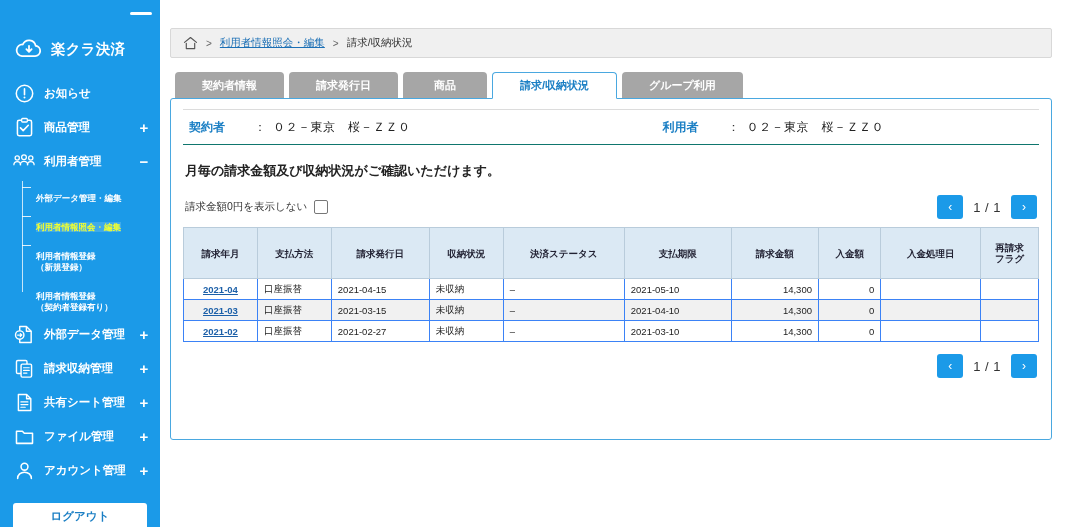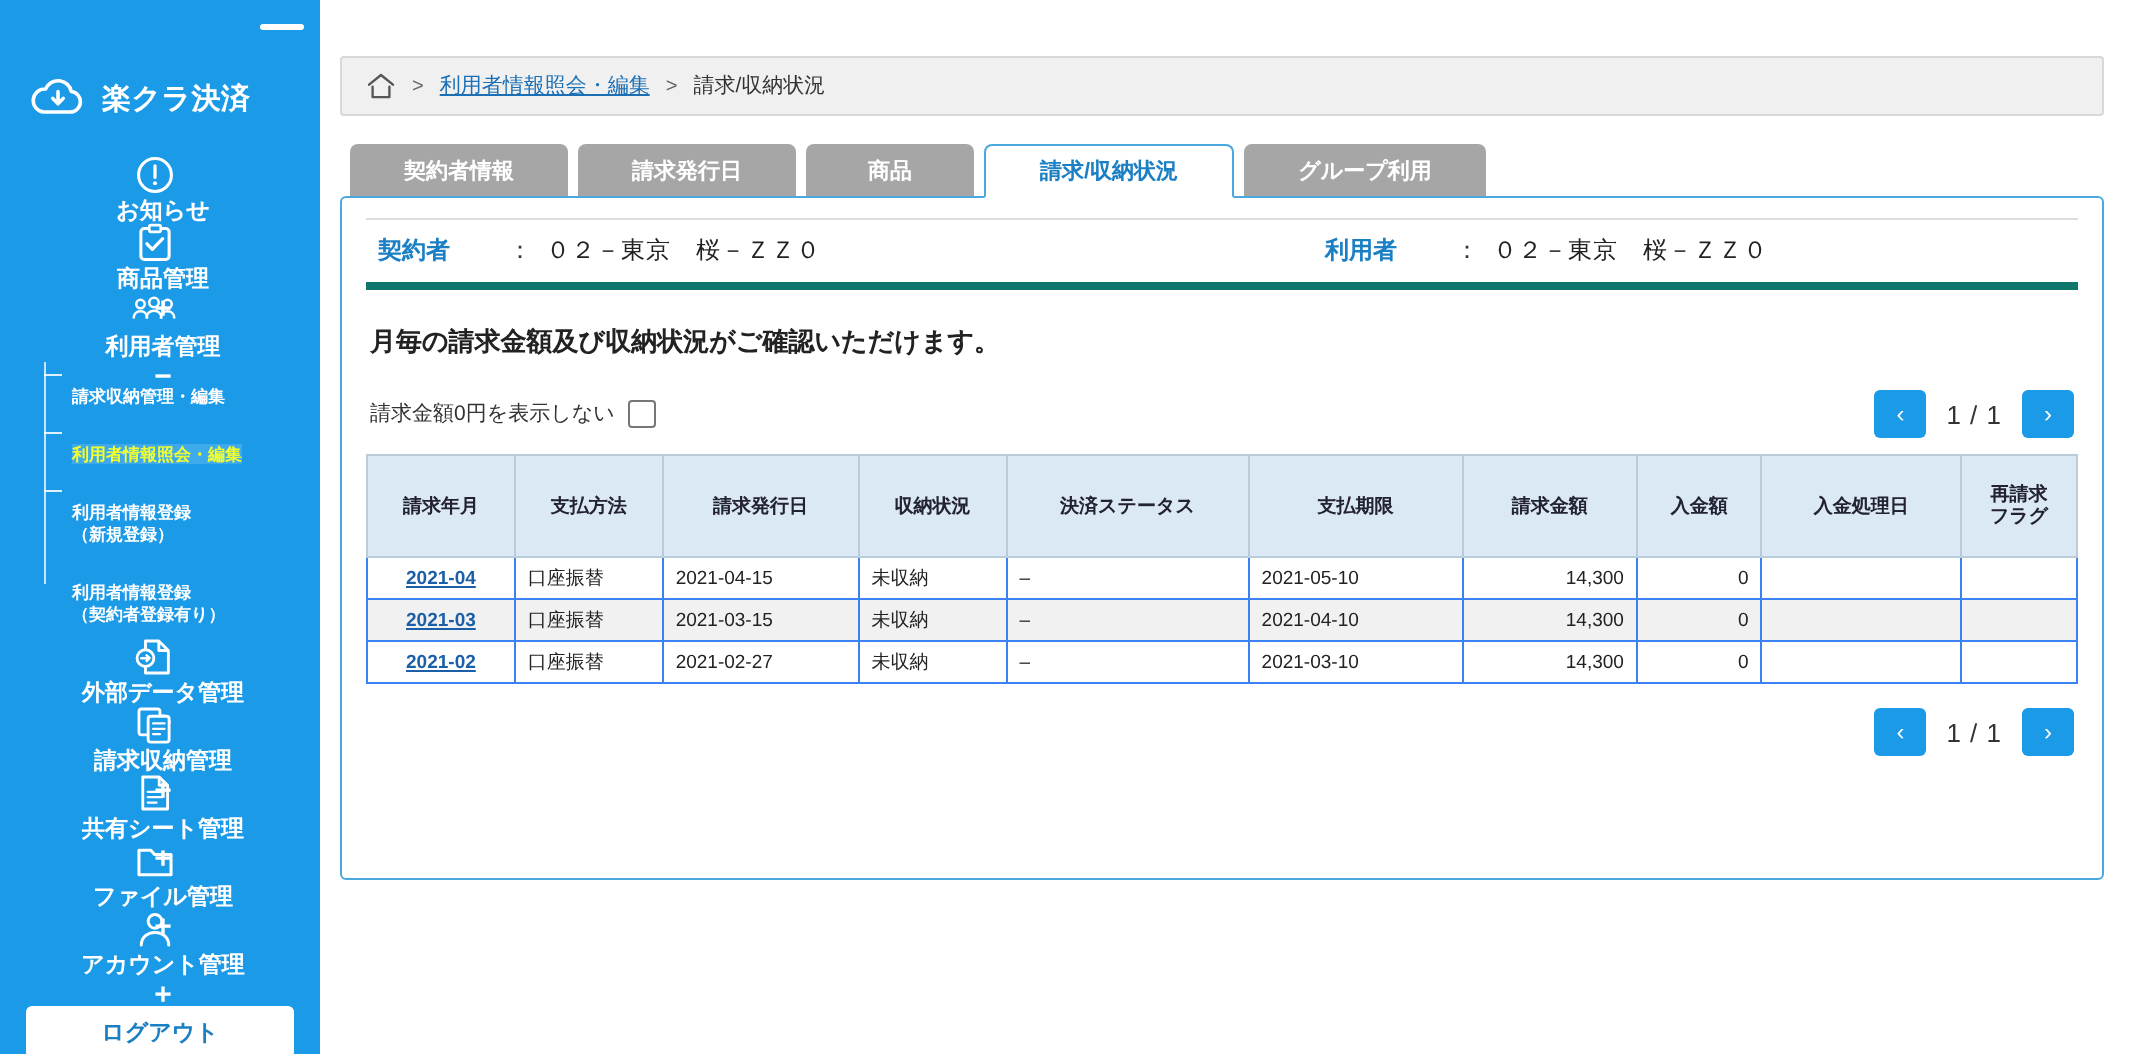--- a/index.html
+++ b/index.html
@@ -47,21 +47,20 @@
     white-space: nowrap;
   }
   .nav { margin-top: 6px; }
   .nav-item {
     display: flex;
     align-items: center;
     height: 34px;
     padding: 0 10px 0 13px;
     cursor: pointer;
     position: relative;
-    flex-direction: column;
   }
   .nav-icon {
     width: 22px; height: 22px;
     flex: 0 0 22px;
     margin-right: 9px;
     display: flex; align-items: center; justify-content: center;
   }
   .nav-label {
     font-size: 11.5px;
     font-weight: bold;
@@ -192,21 +191,21 @@
     border: 1px solid #4aa8e0;
     border-radius: 3px;
     background: #ffffff;
     padding: 10px 12px 14px;
     height: 342px;
     position: relative;
   }
   .party-row {
     display: flex;
     border-top: 1px solid #dcdcdc;
-    border-bottom: 4px solid #0f766e;
+    border-bottom: 1px solid #0f766e;
     height: 36px;
     align-items: center;
     padding: 0 6px;
   }
   .party {
     display: flex;
     align-items: center;
     font-size: 12px;
   }
   .party-label {
@@ -351,21 +350,21 @@
             <circle cx="21" cy="5.5" r="2.5" fill="none" stroke="#fff" stroke-width="1.5"></circle>
             <path d="M17 14c0-2.6 1.8-4.2 4-4.2S25 11.4 25 14" fill="none" stroke="#fff" stroke-width="1.5"></path>
           </svg>
         </span>
         <span class="nav-label">利用者管理</span>
         <span class="nav-toggle">−</span>
       </div>
 
       <div class="subnav">
         <div class="subnav-item dash">
-          <span class="hl">請求収納管理・編集</span>
+          <span class="hl">外部データ管理・編集</span>
         </div>
         <div class="subnav-item dash active">
           <span class="hl">利用者情報照会・編集</span>
         </div>
         <div class="subnav-item dash">
           <span class="hl">利用者情報登録
 （新規登録）</span>
         </div>
         <div class="subnav-item">
           <span class="hl">利用者情報登録

